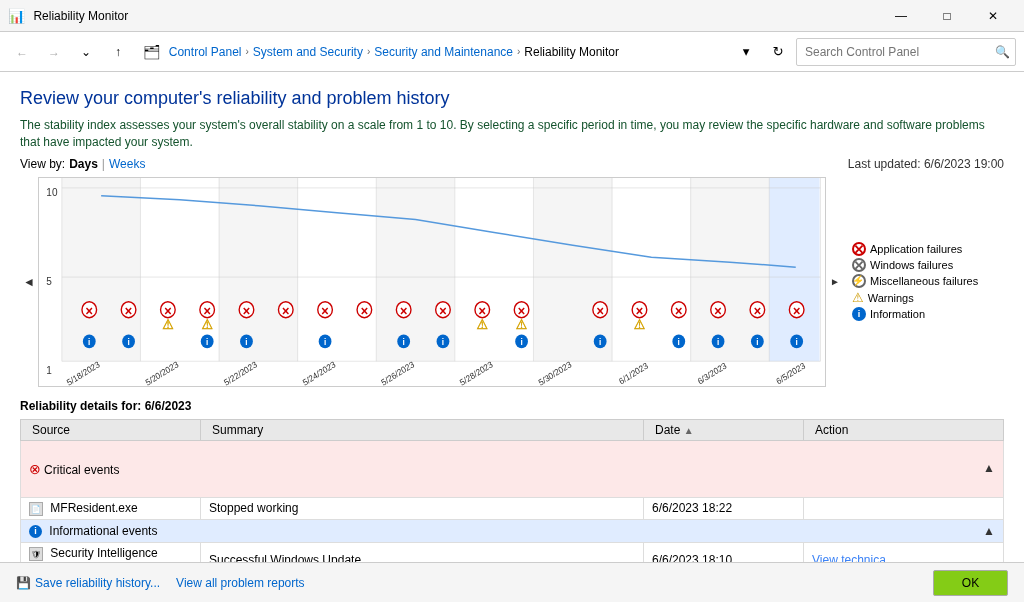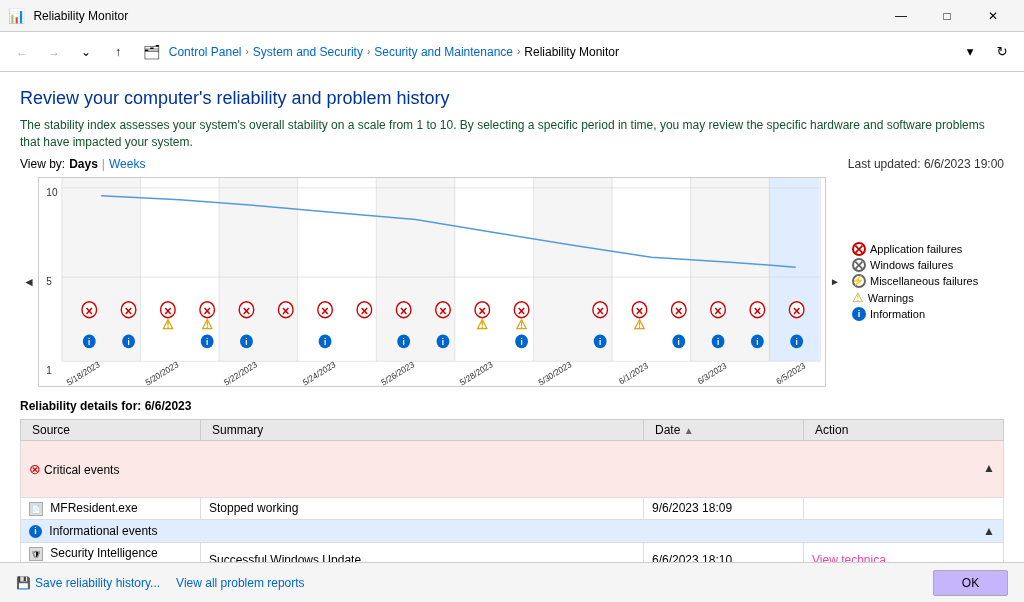--- a/index.html
+++ b/index.html
@@ -148,40 +148,40 @@
     .section-row-red td {
       background: #fde8e8;
       padding: 20px 8px;
     }
     .collapse-btn {
       float: right; cursor: pointer; font-size: 12px; color: #333;
       background: none; border: none; padding: 0;
     }
     .error-icon { color: #cc0000; font-size: 14px; }
     .info-icon { color: #0066cc; font-size: 14px; }
-    .action-link { color: #ec4899; cursor: pointer; text-decoration: none; }
+    .action-link { color: #3b82f6; cursor: pointer; text-decoration: none; }
 
     
     .footer {
       position: fixed;
       bottom: 0;
       left: 0;
       right: 0;
       height: 40px;
       background: #f5f5f5;
       border-top: 1px solid #ccc;
       display: flex;
       align-items: center;
       justify-content: space-between;
       padding: 0 16px;
     }
     .footer-links { display: flex; gap: 16px; }
     .footer-link { color: #0066cc; cursor: pointer; text-decoration: none; font-size: 12px; display: flex; align-items: center; gap: 4px; }
     .ok-btn {
-      width: 75px; height: 26px; background: #c4b5fd; border: 1px solid #aaa;
+      width: 75px; height: 26px; background: #84cc16; border: 1px solid #aaa;
       cursor: pointer; font-size: 12px; border-radius: 2px;
     }
 
     
     .chart-container::after {
       content: '';
       position: absolute;
       inset: 0;
       pointer-events: none;
     }
@@ -222,20 +222,24 @@
     <span class="breadcrumb-item">System and Security</span>
     <span class="breadcrumb-sep">›</span>
     <span class="breadcrumb-item">Security and Maintenance</span>
     <span class="breadcrumb-sep">›</span>
     <span class="breadcrumb-item current">Reliability Monitor</span>
   </div>
 
   <button class="nav-dropdown-btn">▾</button>
   <button class="refresh-btn">↻</button>
 
+  <div class="search-wrapper">
+    <input class="search-box" type="text" placeholder="Search Control Panel" style="">
+    <span class="search-icon">🔍</span>
+  </div>
 </div>
 
 <div class="main-content" style="padding-bottom: 50px;">
 
   <h2 class="page-title">Review your computer's reliability and problem history</h2>
   <p class="page-desc">The stability index assesses your system's overall stability on a scale from 1 to 10. By selecting a specific period in time, you may review the specific hardware and software problems that have impacted your system.</p>
 
   <div class="view-by">
     <div class="view-by-left">
       <span>View by:</span>
@@ -456,21 +460,21 @@
           <button class="collapse-btn">▲</button>
         </td>
       </tr>
 
       <tr>
         <td>
           <span class="file-icon">📄</span>
           <span>MFResident.exe</span>
         </td>
         <td>Stopped working</td>
-        <td>9/6/2023 18:09</td>
+        <td>6/6/2023 18:22</td>
         <td></td>
       </tr>
 
       <tr class="section-row" style="cursor:pointer;">
         <td colspan="4">
           <span class="info-icon" style="background:#0066cc; color:white; font-size:9px; font-weight:bold; width:13px; height:13px; border-radius:50%; display:inline-flex; align-items:center; justify-content:center; margin-right:4px; vertical-align:middle;">i</span>
           <span>Informational events</span>
           <button class="collapse-btn">▲</button>
         </td>
       </tr>

